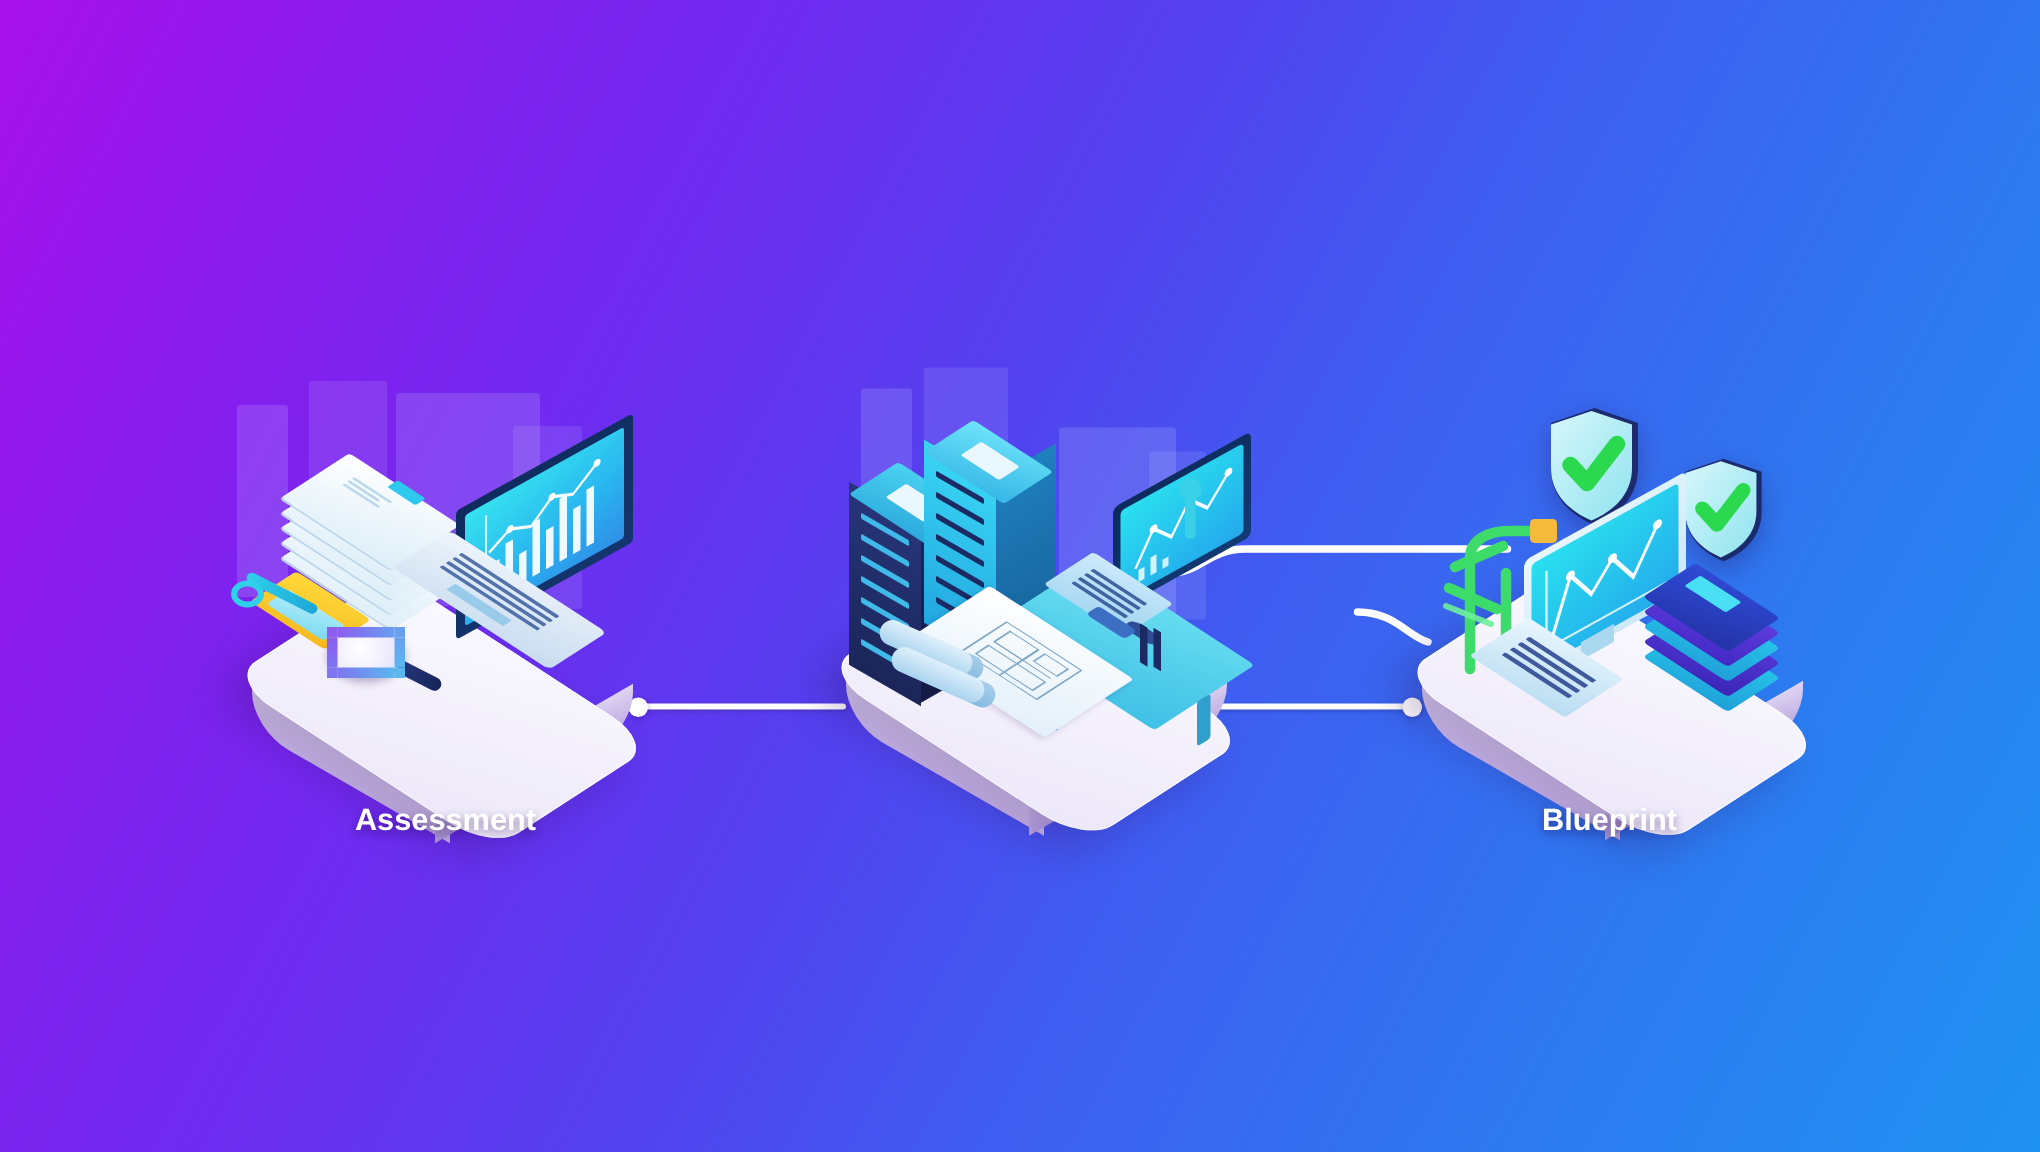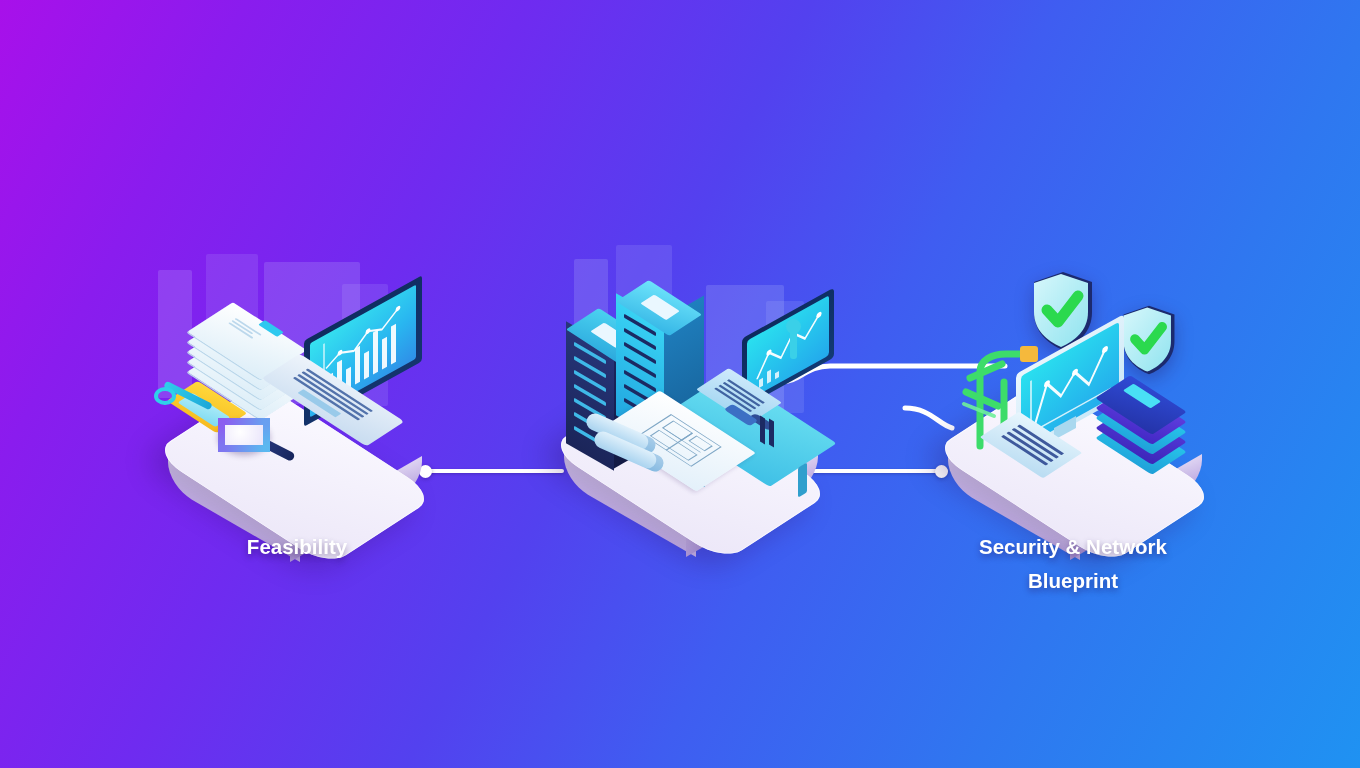--- a/index.html
+++ b/index.html
@@ -466,20 +466,19 @@
       <div class="blk" style="left:0; top:36px; background:linear-gradient(150deg,#2ad3f0 0%,#1f9fd8 100%);"></div>
       <div class="blk" style="left:0; top:26px; background:linear-gradient(150deg,#5b3ce0 0%,#3b26b8 100%);"></div>
       <div class="blk" style="left:0; top:16px; background:linear-gradient(150deg,#2ad3f0 0%,#1f9fd8 100%);"></div>
       <div class="blk" style="left:0; top:6px; background:linear-gradient(150deg,#6a45e8 0%,#4228c4 100%);"></div>
       <div class="blk" style="left:0; top:-4px; background:linear-gradient(150deg,#2f4bd6 0%,#2433a8 100%);"></div>
       <div style="position:absolute; left:18px; top:10px; width:32px; height:20px; background:#49e0f5; transform:rotate(45deg) skew(-12deg,-12deg) scale(1,0.62); border-radius:2px;"></div>
     </div>
   </div>
 
   <div class="caption" style="left:112px; top:530px;">
-    <div>Feasibility</div>
+    <div>Assessment</div>
   </div>
   <div class="caption" style="left:888px; top:530px;">
-    <div>Security &amp; Network</div>
     <div>Blueprint</div>
   </div>
 
 </div>
 
 </body></html>

